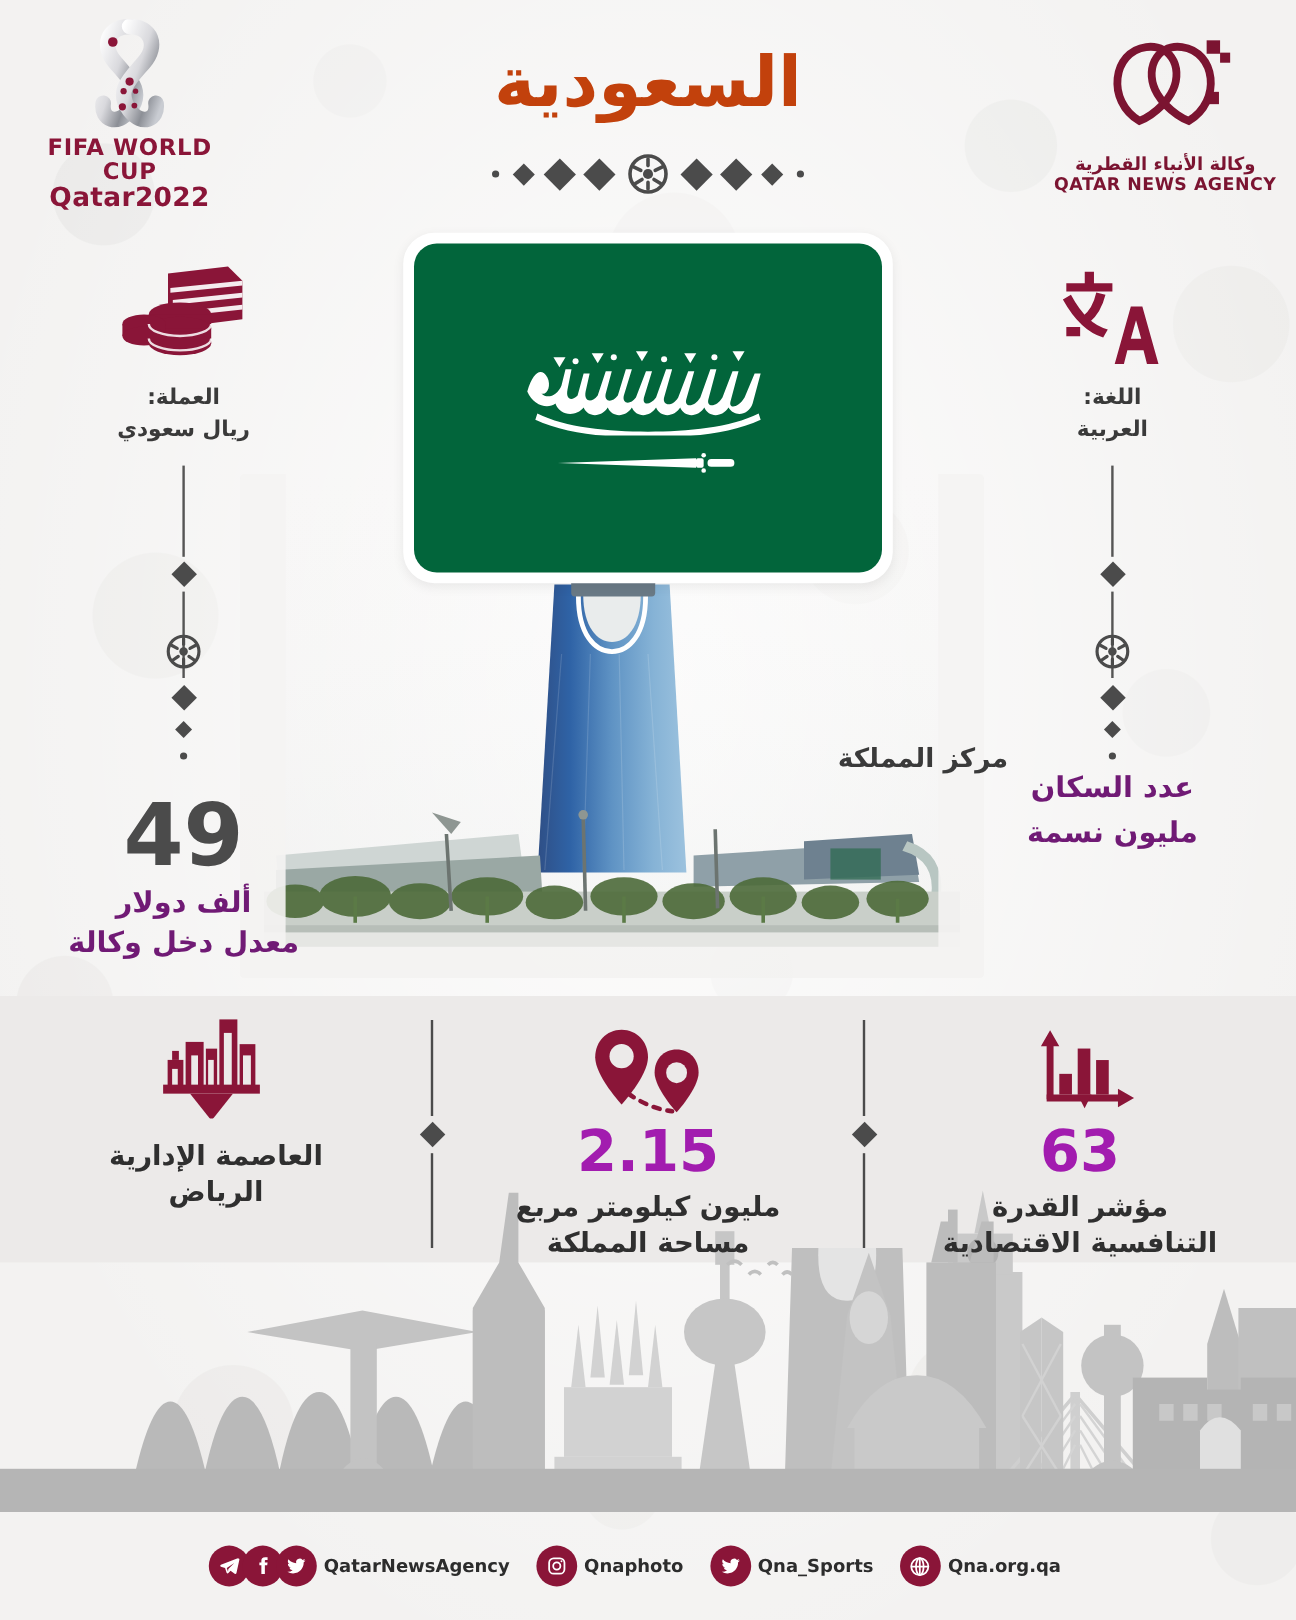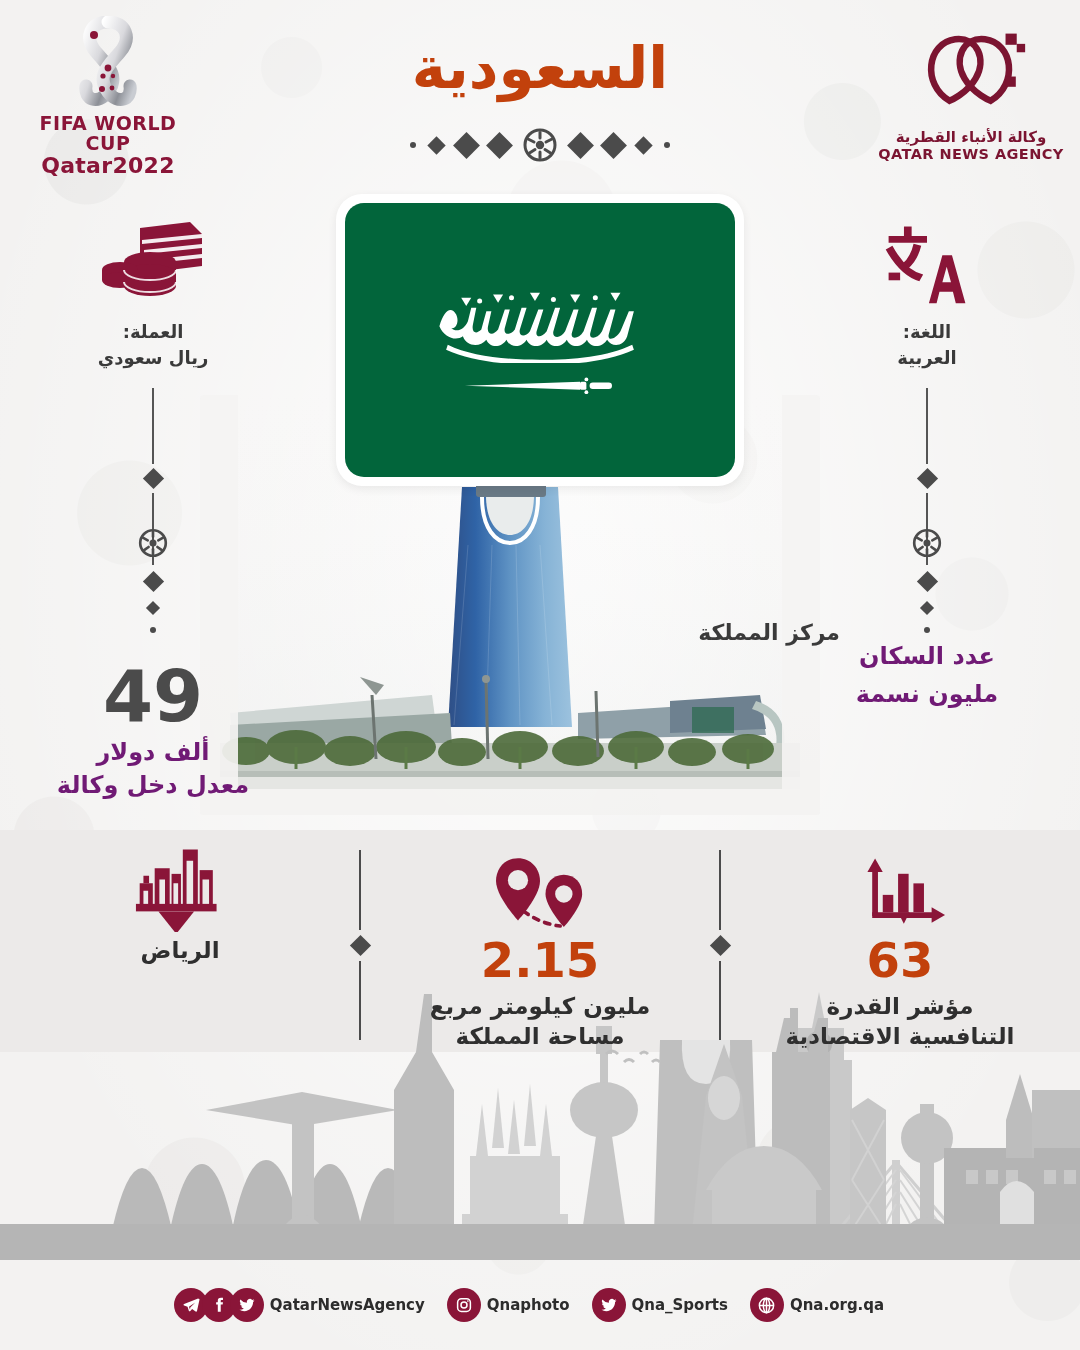--- a/index.html
+++ b/index.html
@@ -116,21 +116,21 @@
 
   
   #band{
     position:absolute; left:0; right:0; top:830px; height:222px;
     background:#eceae9;
     z-index:1;
   }
   #band-inner{ position:absolute; left:0; right:0; top:830px; height:222px; z-index:4; display:flex; }
   .bcell{ flex:1; text-align:center; position:relative; padding-top:14px;}
   .bic{ height:88px; display:flex; align-items:flex-end; justify-content:center; }
-  .bnum{ font-size:48px; font-weight:bold; color:#c2410c; line-height:1; margin-top:4px;}
+  .bnum{ font-size:48px; font-weight:bold; color:#a21caf; line-height:1; margin-top:4px;}
   .blbl{ font-size:23px; font-weight:bold; color:#2f2f2f; line-height:1.3; margin-top:8px;}
   .vsep{ position:absolute; top:20px; bottom:12px; width:20px; display:flex; flex-direction:column; align-items:center; }
   .vsep .ln{ width:2px; background:#4b4b4b; flex:1; }
   .vsep .dm{ width:15px;height:15px; background:#4b4b4b; transform:rotate(45deg); margin:8px 0; }
 
   
   #skyline{ position:absolute; left:0; right:0; bottom:90px; height:280px; z-index:2; }
   #ground{ position:absolute; left:0; right:0; bottom:90px; height:36px; background:#b5b5b5; z-index:3;}
 
   
@@ -514,20 +514,21 @@
           <g fill="#eceae9">
             <rect x="33" y="40" width="6" height="26"></rect>
             <rect x="48" y="44" width="5" height="22"></rect>
             <rect x="62" y="20" width="7" height="46"></rect>
             <rect x="79" y="40" width="7" height="26"></rect>
             <rect x="16" y="52" width="5" height="14"></rect>
           </g>
         </svg>
       </div>
       <div class="bnum"></div>
+      <div class="blbl" style="margin-top:18px">العاصمة الإدارية</div>
       <div class="blbl" style="margin-top:0">الرياض</div>
     </div>
   </div>
 
   <div id="skyline">
     <svg viewBox="0 0 1080 280" width="1080" height="280" preserveAspectRatio="none">
       <g fill="#b9b9b9">
 
         <path d="M112 250 q14 -62 30 -62 q16 0 30 62 Z"></path>
         <path d="M170 250 q14 -66 32 -66 q18 0 32 66 Z"></path>

